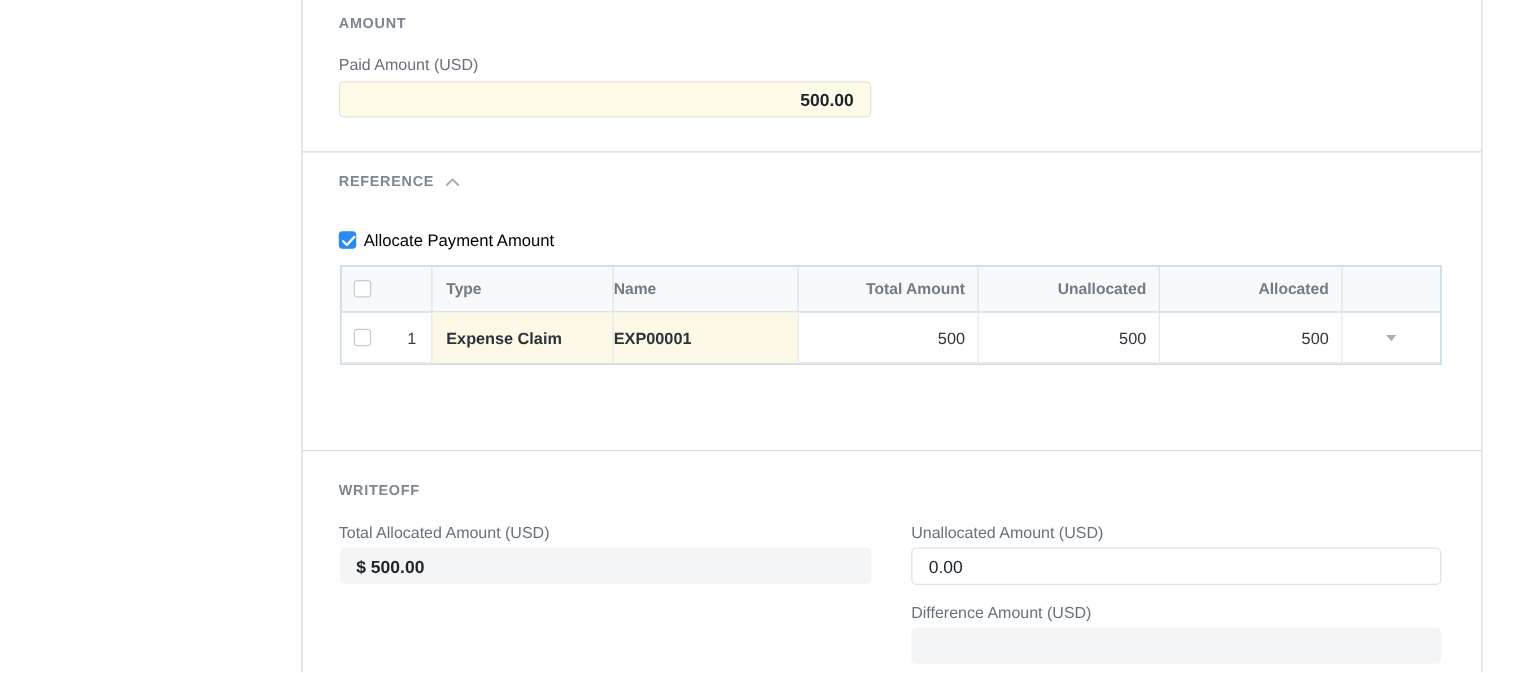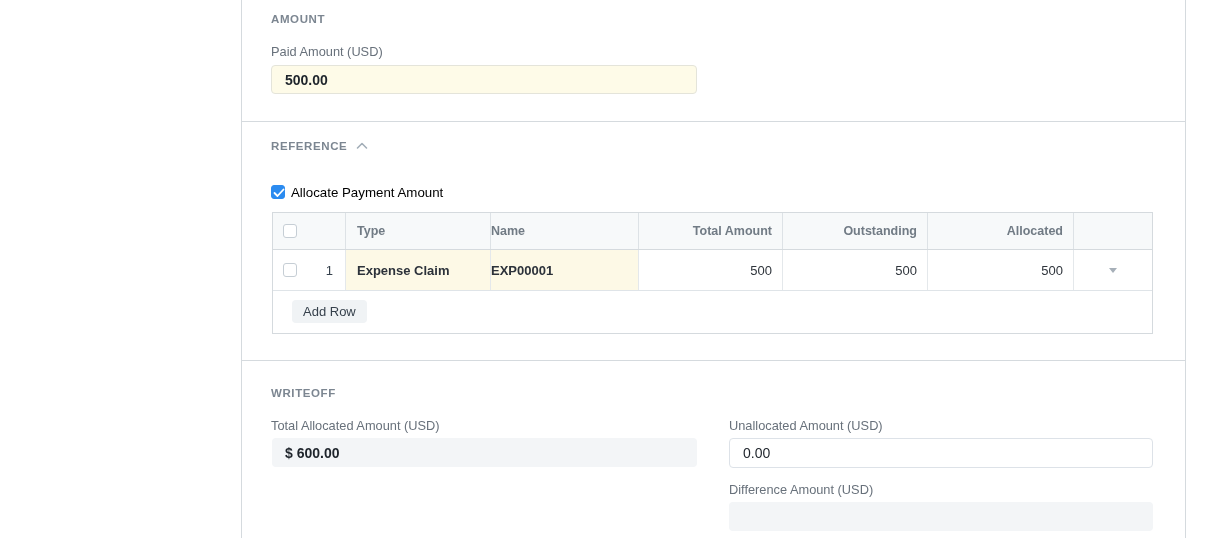--- a/index.html
+++ b/index.html
@@ -9,21 +9,21 @@
 
   .vline { position:absolute; top:0; bottom:0; width:1px; background:#d5dade; }
   .hline { position:absolute; left:241px; width:944px; height:1px; background:#d5dade; }
 
   .section-heading { position:absolute; font-size:11.5px; font-weight:600; letter-spacing:.6px;
                      color:#7c8691; text-transform:uppercase; display:flex; align-items:center; gap:9px; }
   .field-label { position:absolute; font-size:12.8px; color:#68717b; white-space:nowrap; }
 
   .text-input { position:absolute; height:29px; border:1px solid #dde2e8; border-radius:4px;
                 font-family:inherit; font-size:14px; color:#1e242b; padding:0 13px; background:#fff; outline:none; }
-  .text-input.yellow { background:#fefbe8; font-weight:700; border-color:#e4e4da; }
+  .text-input.yellow { background:#fefbe8; font-weight:700; border-color:#e4e4da;text-align:right; }
 
   .readonly-field { position:absolute; height:29px; background:#f3f5f7; border-radius:4px;
                     display:flex; align-items:center; padding:0 13px; font-size:14px; color:#1e242b; }
   .readonly-field.bold { font-weight:700; }
 
   .cb { display:inline-block; width:14px; height:14px; border:1px solid #c6ced5; border-radius:3px;
         background:#fff; position:relative; flex:none; }
   .cb.checked { background:#2b8bf0; border-color:#2b8bf0; }
   .cb svg { position:absolute; left:1px; top:2px; }
 
@@ -90,21 +90,21 @@
 
   <div class="grid">
     <div class="grid-header">
       <div class="cell c0 first">
         <span class="cb"></span>
         <span></span>
       </div>
       <div class="cell c1 head">Type</div>
       <div class="cell c2 head">Name</div>
       <div class="cell c3 head">Total Amount</div>
-      <div class="cell c4 head">Outstanding</div>
+      <div class="cell c4 head">Unallocated</div>
       <div class="cell c5 head">Allocated</div>
       <div class="cell c6 head"></div>
     </div>
 
     <div class="grid-row">
       <div class="cell c0 first">
         <span class="cb"></span>
         <span class="idx">1</span>
       </div>
       <div class="cell c1 ylw">
@@ -120,33 +120,30 @@
         <span class="cellval">500</span>
       </div>
       <div class="cell c5">
         <span class="cellval">500</span>
       </div>
       <div class="cell c6">
         <span class="caret-down"></span>
       </div>
     </div>
 
-    <div class="grid-footer">
-      <button class="add-row">Add Row</button>
-    </div>
   </div>
 
   <div class="hline" style="top:360px"></div>
 
   <div class="section-heading" style="left:271px; top:387px">
     <span>WRITEOFF</span>
   </div>
 
   <div class="field-label" style="left:271px; top:418px">Total Allocated Amount (USD)</div>
-  <div class="readonly-field bold" style="left:272px; top:438px; width:425px">$ 600.00</div>
+  <div class="readonly-field bold" style="left:272px; top:438px; width:425px">$ 500.00</div>
 
   <div class="field-label" style="left:729px; top:418px">Unallocated Amount (USD)</div>
   <input class="text-input" style="left: 729px; top: 438px; width: 424px; height: 30px;" value="0.00">
 
   <div class="field-label" style="left:729px; top:482px">Difference Amount (USD)</div>
   <div class="readonly-field" style="left:729px; top:502px; width:424px"></div>
 
 </div>
 
 </body></html>

